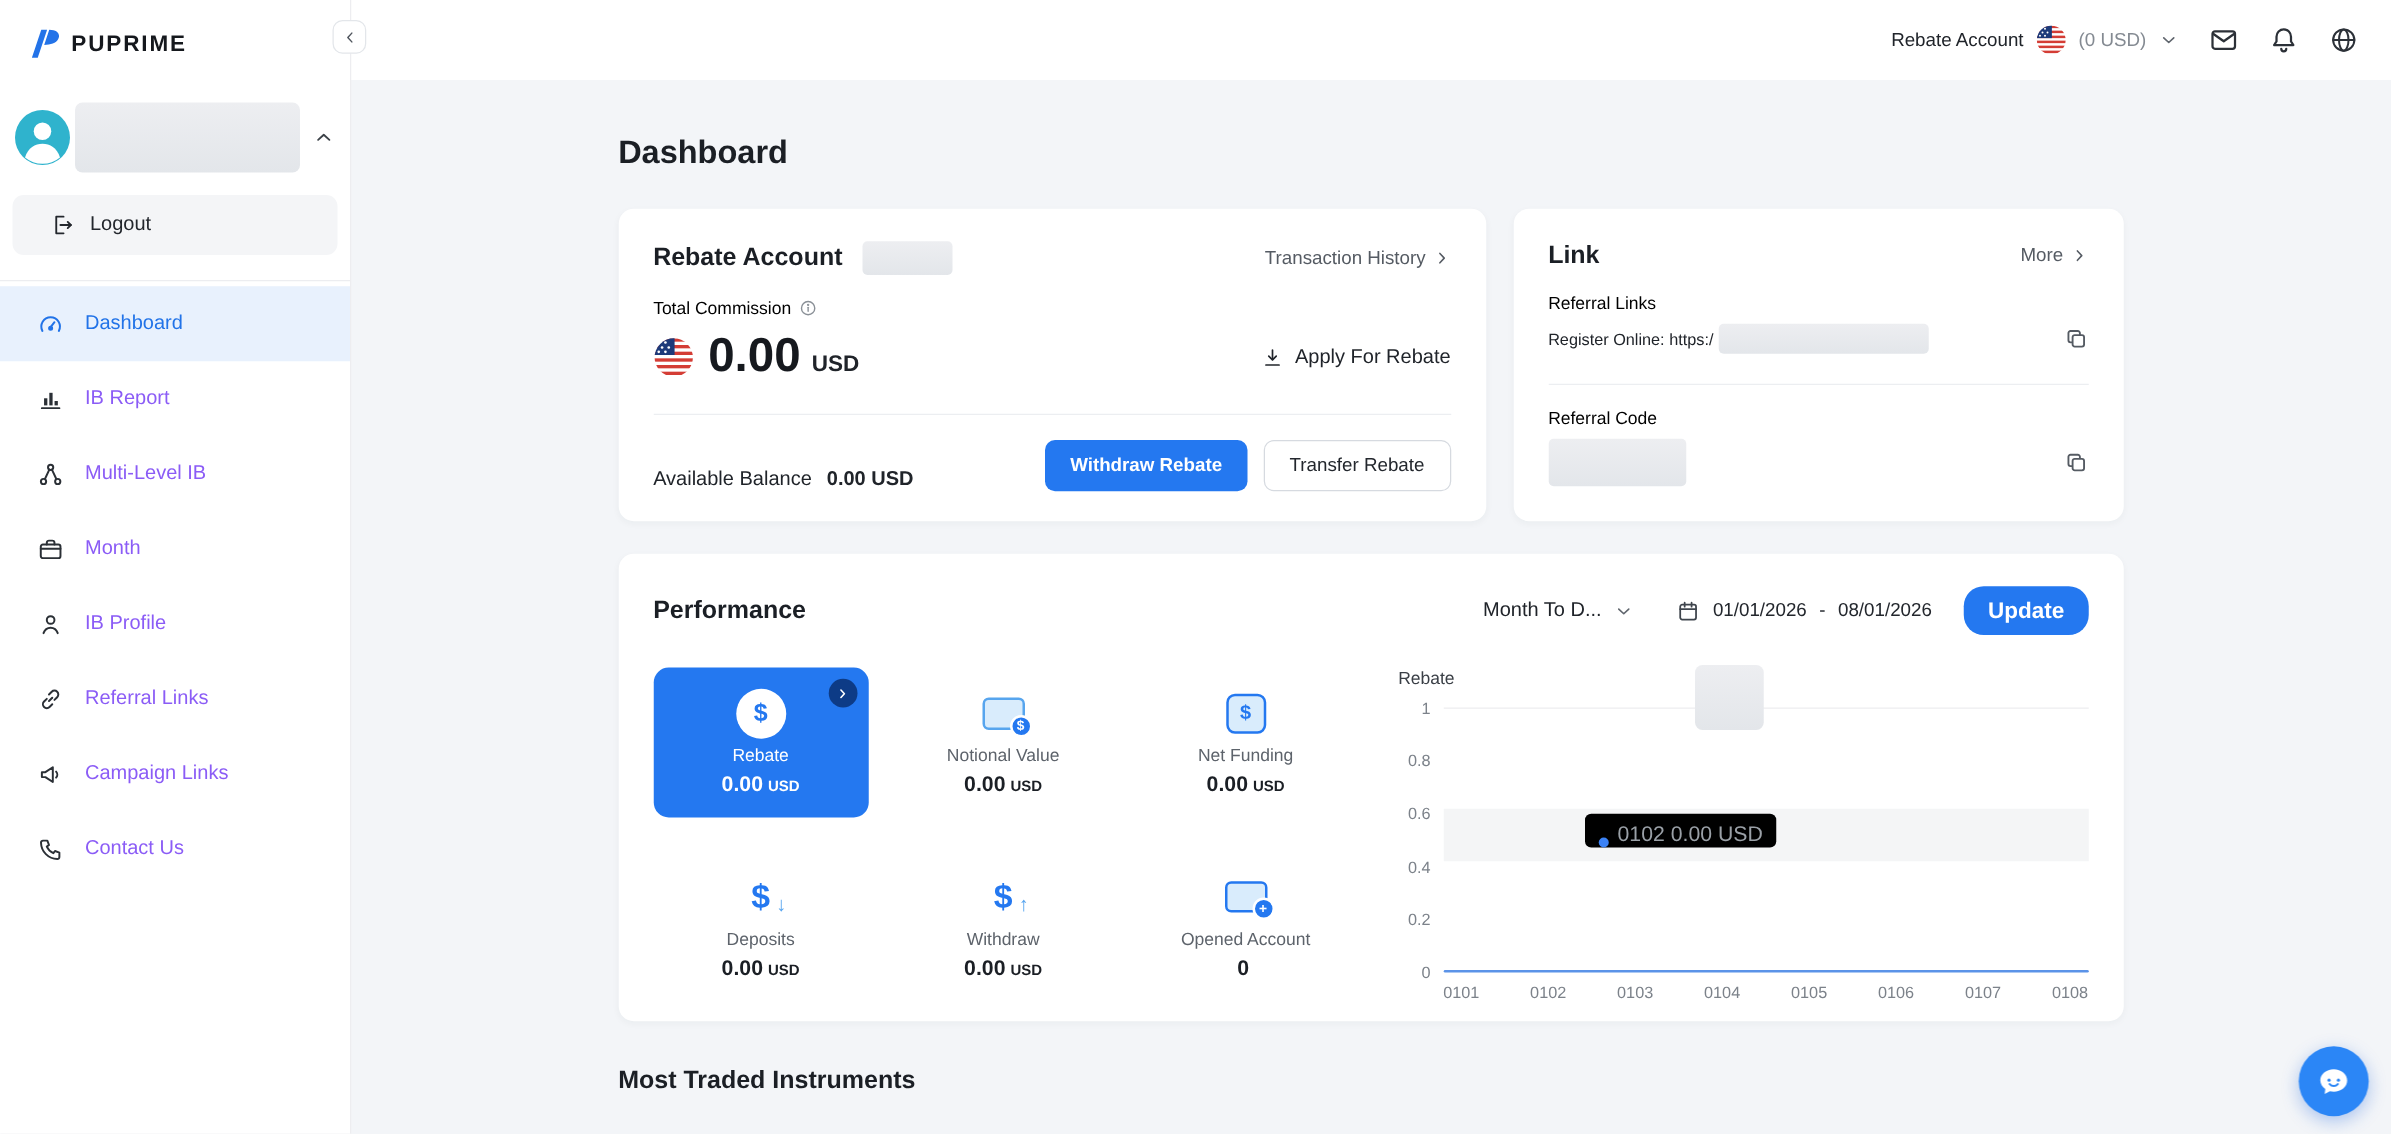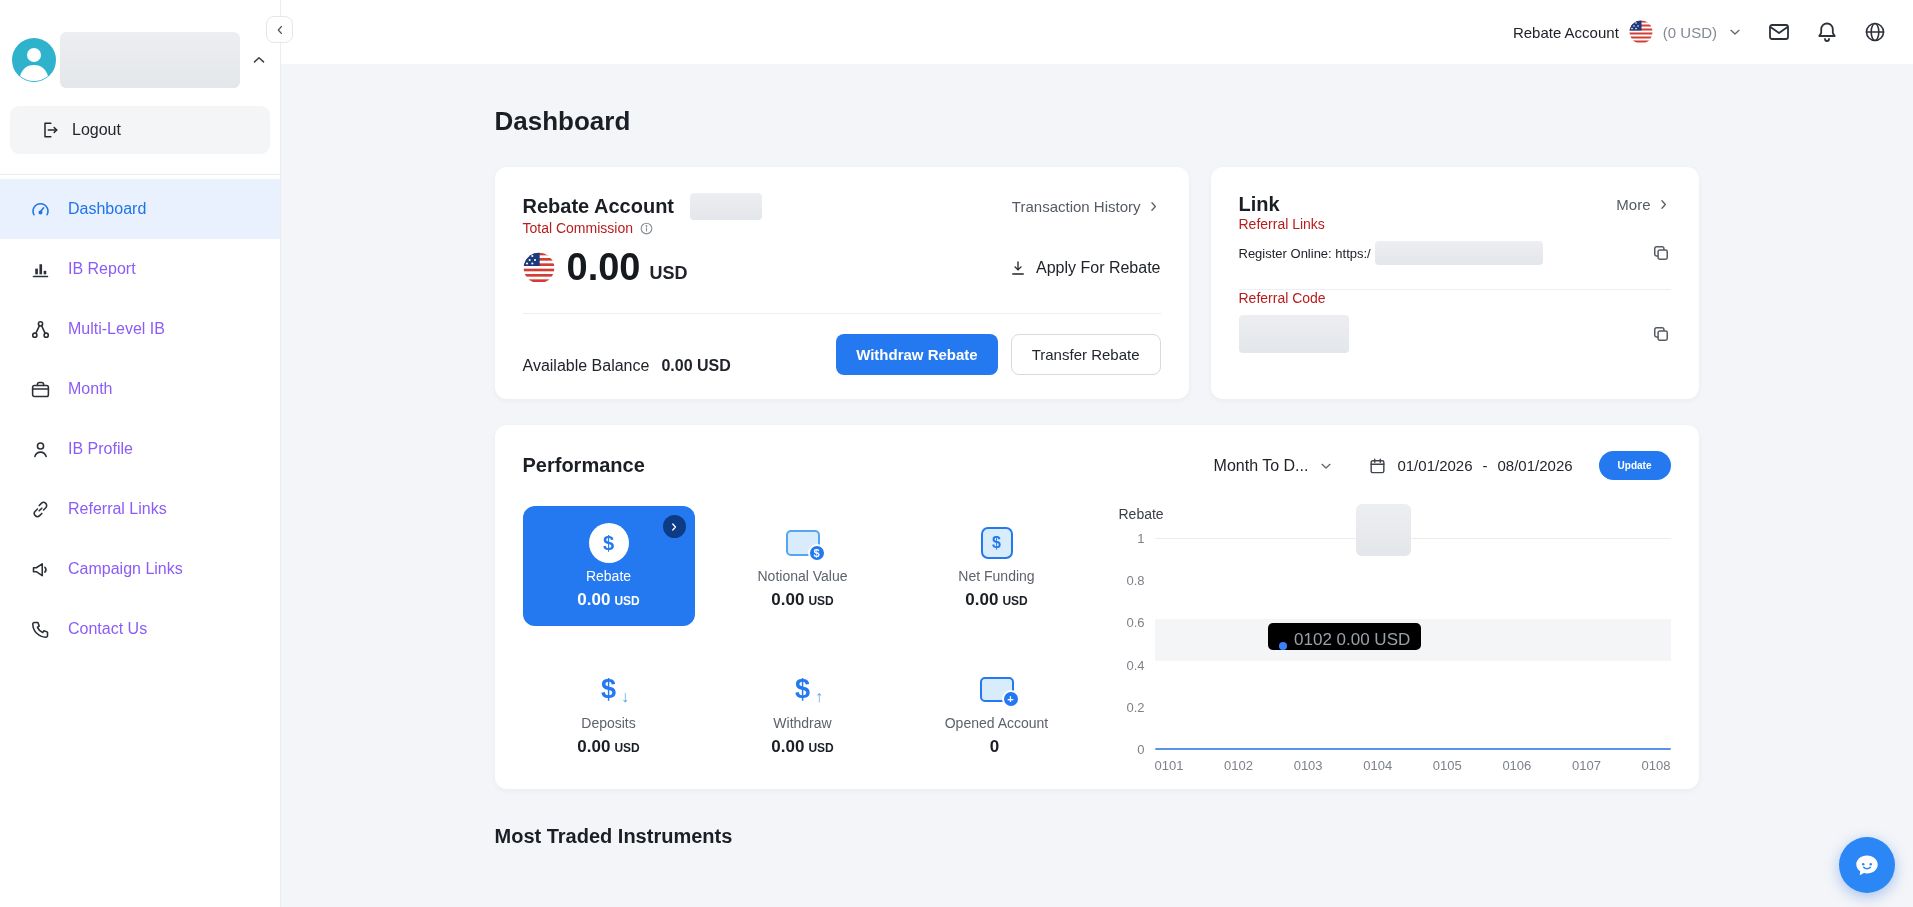--- a/index.html
+++ b/index.html
@@ -45,21 +45,21 @@
 .cards-row{display:flex;gap:22px;margin-top:30px}
 .card{background:#fff;border-radius:12px;box-shadow:0 2px 6px rgba(25,39,60,.04)}
 .rebate-card{width:694px;padding:26px 28px 24px}
 .link-card{flex:1;padding:26px 28px 24px}
 .card-head{display:flex;align-items:center}
 .card-title{font-size:20px;font-weight:bold;color:#1b1f25}
 .title-redact{width:72px;height:27px;margin-left:16px}
 .spacer{flex:1}
 .text-link{display:flex;align-items:center;gap:5px;font-size:15px;color:#555b63;cursor:pointer}
 .text-link .ic{width:15px;height:15px}
-.sub-label{display:flex;align-items:center;gap:6px;font-size:14px;color:#b91c1c;margin-top:0}
+.sub-label{display:flex;align-items:center;gap:6px;font-size:14px;color:#000000;margin-top:18px}
 .sub-label .ic{width:15px;height:15px;color:#8a9097}
 .amount-row{display:flex;align-items:center;margin-top:10px}
 .amount-flag{width:32px;height:32px;border-radius:50%;overflow:hidden;margin-right:12px}
 .amount-value{font-size:38px;font-weight:bold;color:#16191e}
 .amount-currency{font-size:18px;font-weight:bold;margin-left:9px;margin-top:12px}
 .apply-link{display:flex;align-items:center;gap:9px;font-size:16px;color:#20242a;cursor:pointer}
 .apply-link .ic{width:18px;height:18px}
 .hr{height:1px;background:#eceef1;margin-top:24px}
 .balance-row{display:flex;align-items:flex-end;margin-top:20px}
 .balance-label{font-size:16px;color:#20242a}
@@ -71,21 +71,21 @@
 .link-row{display:flex;align-items:center;margin-top:9px}
 .link-text{font-size:13px;color:#20242a;white-space:nowrap}
 .link-redact{width:168px;height:24px;margin-left:4px}
 .copy-ic{width:20px;height:20px;color:#555b63;cursor:pointer;margin-left:auto}
 .code-redact{width:110px;height:38px}
 
 .perf-card{margin-top:26px;padding:26px 28px 16px}
 .period-select{display:flex;align-items:center;gap:10px;font-size:16px;color:#20242a;cursor:pointer;margin-right:34px}
 .date-range{display:flex;align-items:center;gap:10px;font-size:15px;color:#23272d;margin-right:26px;cursor:pointer}
 .date-range .ic{width:19px;height:19px;color:#3f454d}
-.btn-update{padding:9px 19px;border-radius:16px;font-size:10px}
+.btn-update{padding:9px 19px;border-radius:16px;font-size:18px}
 .perf-body{display:flex;margin-top:26px}
 .metric-grid{display:grid;grid-template-columns:repeat(3,172px);column-gap:22px;row-gap:26px}
 .metric-tile{width:172px;height:120px;border-radius:12px;display:flex;flex-direction:column;align-items:center;justify-content:center;position:relative;cursor:pointer}
 .metric-tile.active{background:#2478f0}
 .m-icon{height:42px;display:flex;align-items:center;justify-content:center;margin-bottom:2px}
 .metric-label{font-size:14px;color:#5d636b;margin-top:2px}
 .metric-tile.active .metric-label{color:#fff}
 .metric-value{font-size:17px;font-weight:bold;color:#1b1f25;margin-top:6px;display:flex;align-items:baseline}
 .metric-tile.active .metric-value{color:#fff}
 .metric-unit{font-size:12px;margin-left:4px}
@@ -120,20 +120,29 @@
 </head>
 <body>
 
 <aside class="sidebar">
   <div class="collapse-btn">
     <svg viewBox="0 0 24 24" fill="none" stroke="currentColor" stroke-width="2" stroke-linecap="round" stroke-linejoin="round">
         <path d="M14.5 6l-5.5 6 5.5 6"></path>
       </svg>
   </div>
 
+  <div class="logo-row">
+    <span class="ic logo-mark">
+      <svg viewBox="0 0 32 32">
+          <path d="M8 28 L16 4 H21 L13 28 Z" fill="#2373e8"></path>
+          <path d="M18.5 17 L22.8 4 C30 4 32.5 8 30.5 12 C28.7 15.6 24 17 18.5 17 Z" fill="#2373e8"></path>
+        </svg>
+    </span>
+    <span class="brand-name">PUPRIME</span>
+  </div>
 
   <div class="profile-row">
     <span class="ic avatar">
       <svg viewBox="0 0 44 44">
           <circle cx="22" cy="22" r="22" fill="#2fb3cd"></circle>
           <circle cx="22" cy="17" r="7" fill="#fff"></circle>
           <path d="M8 38c2.5-8 8-11 14-11s11.5 3 14 11a22 22 0 0 1-28 0z" fill="#fff"></path>
         </svg>
     </span>
     <span class="redact profile-redact"></span>

